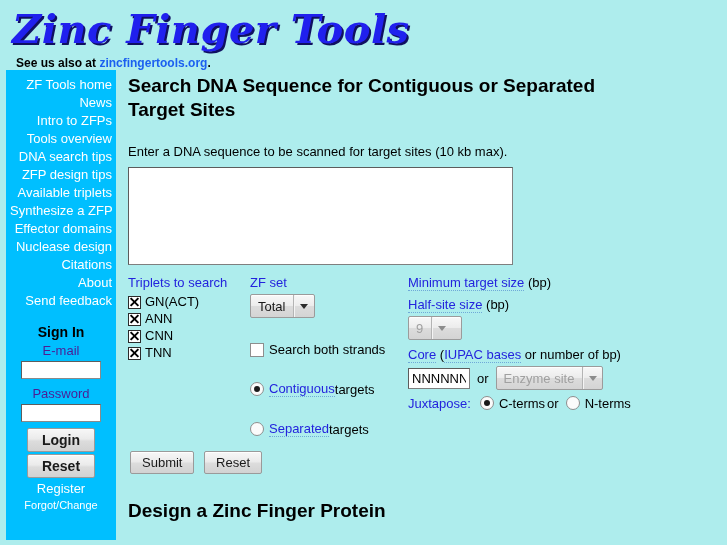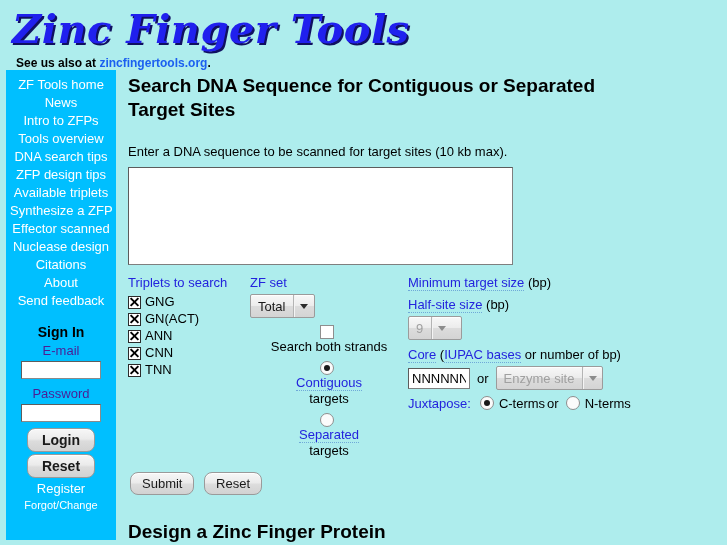--- a/index.html
+++ b/index.html
@@ -64,21 +64,20 @@
     min-height: 470px;
   }
   .nav-link {
     display: block;
     color: #ffffff;
     font-size: 13px;
     line-height: 18px;
     text-decoration: none;
     white-space: nowrap;
     cursor: pointer;
-    text-align: center;
   }
   #signin-block {
     margin-top: 14px;
     text-align: center;
   }
   #signin-title {
     font-weight: bold;
     font-size: 14px;
     color: #000;
     padding-bottom: 2px;
@@ -101,21 +100,21 @@
     font-size: 12px;
     padding: 0 2px;
     box-sizing: border-box;
   }
   .gtk-button {
     font-family: "Liberation Sans", sans-serif;
     font-size: 13px;
     color: #1a1a1a;
     background: linear-gradient(to bottom, #f7f7f7 0%, #ebebeb 45%, #dcdcdc 55%, #d2d2d2 100%);
     border: 1px solid #9a9a9a;
-    border-radius: 8px;
+    border-radius: 2px;
     padding: 2px 9px;
     cursor: pointer;
     box-shadow: inset 0 1px 0 rgba(255,255,255,0.85);
   }
   #login-button, #sidebar-reset-button {
     display: block;
     margin: 2px auto;
     font-weight: bold;
     font-size: 14px;
     padding: 3px 14px;
@@ -295,24 +294,23 @@
     content: "";
     position: absolute;
     left: 3px; top: 3px;
     width: 6px; height: 6px;
     border-radius: 50%;
     background: #1a1a1a;
   }
   .opt-row {
     display: flex;
     align-items: center;
-    margin-top: 7px;
-    white-space: nowrap;
-    font-size: 13px;
-    flex-direction: column;
+    margin-top: 24px;
+    white-space: nowrap;
+    font-size: 13px;
   }
   .link-blue {
     color: #2323dd;
     text-decoration: none;
     border-bottom: 1px dotted #6fa9d8;
     cursor: help;
   }
 
   .field-row {
     display: flex;
@@ -364,21 +362,21 @@
 
   <div id="sidebar">
     <a class="nav-link" href="#">ZF Tools home</a>
     <a class="nav-link" href="#">News</a>
     <a class="nav-link" href="#">Intro to ZFPs</a>
     <a class="nav-link" href="#">Tools overview</a>
     <a class="nav-link" href="#">DNA search tips</a>
     <a class="nav-link" href="#">ZFP design tips</a>
     <a class="nav-link" href="#">Available triplets</a>
     <a class="nav-link" href="#">Synthesize a ZFP</a>
-    <a class="nav-link" href="#">Effector scanned</a>
+    <a class="nav-link" href="#">Effector domains</a>
     <a class="nav-link" href="#">Nuclease design</a>
     <a class="nav-link" href="#">Citations</a>
     <a class="nav-link" href="#">About</a>
     <a class="nav-link" href="#">Send feedback</a>
 
     <div id="signin-block">
       <div id="signin-title">Sign In</div>
       <div class="signin-label">E-mail</div>
       <input class="signin-input" type="text" value="" style="">
       <div class="signin-label">Password</div>
@@ -398,24 +396,20 @@
 
     <textarea id="dna-textarea" placeholder="" style=""></textarea>
 
     <div id="options">
 
       <div class="col-triplets">
         <div class="col-head blue-label">Triplets to search</div>
 
         <div class="cb-row">
           <span class="xbox"></span>
-          <span class="cb-label">GNG</span>
-        </div>
-        <div class="cb-row">
-          <span class="xbox"></span>
           <span class="cb-label">GN(ACT)</span>
         </div>
         <div class="cb-row">
           <span class="xbox"></span>
           <span class="cb-label">ANN</span>
         </div>
         <div class="cb-row">
           <span class="xbox"></span>
           <span class="cb-label">CNN</span>
         </div>

